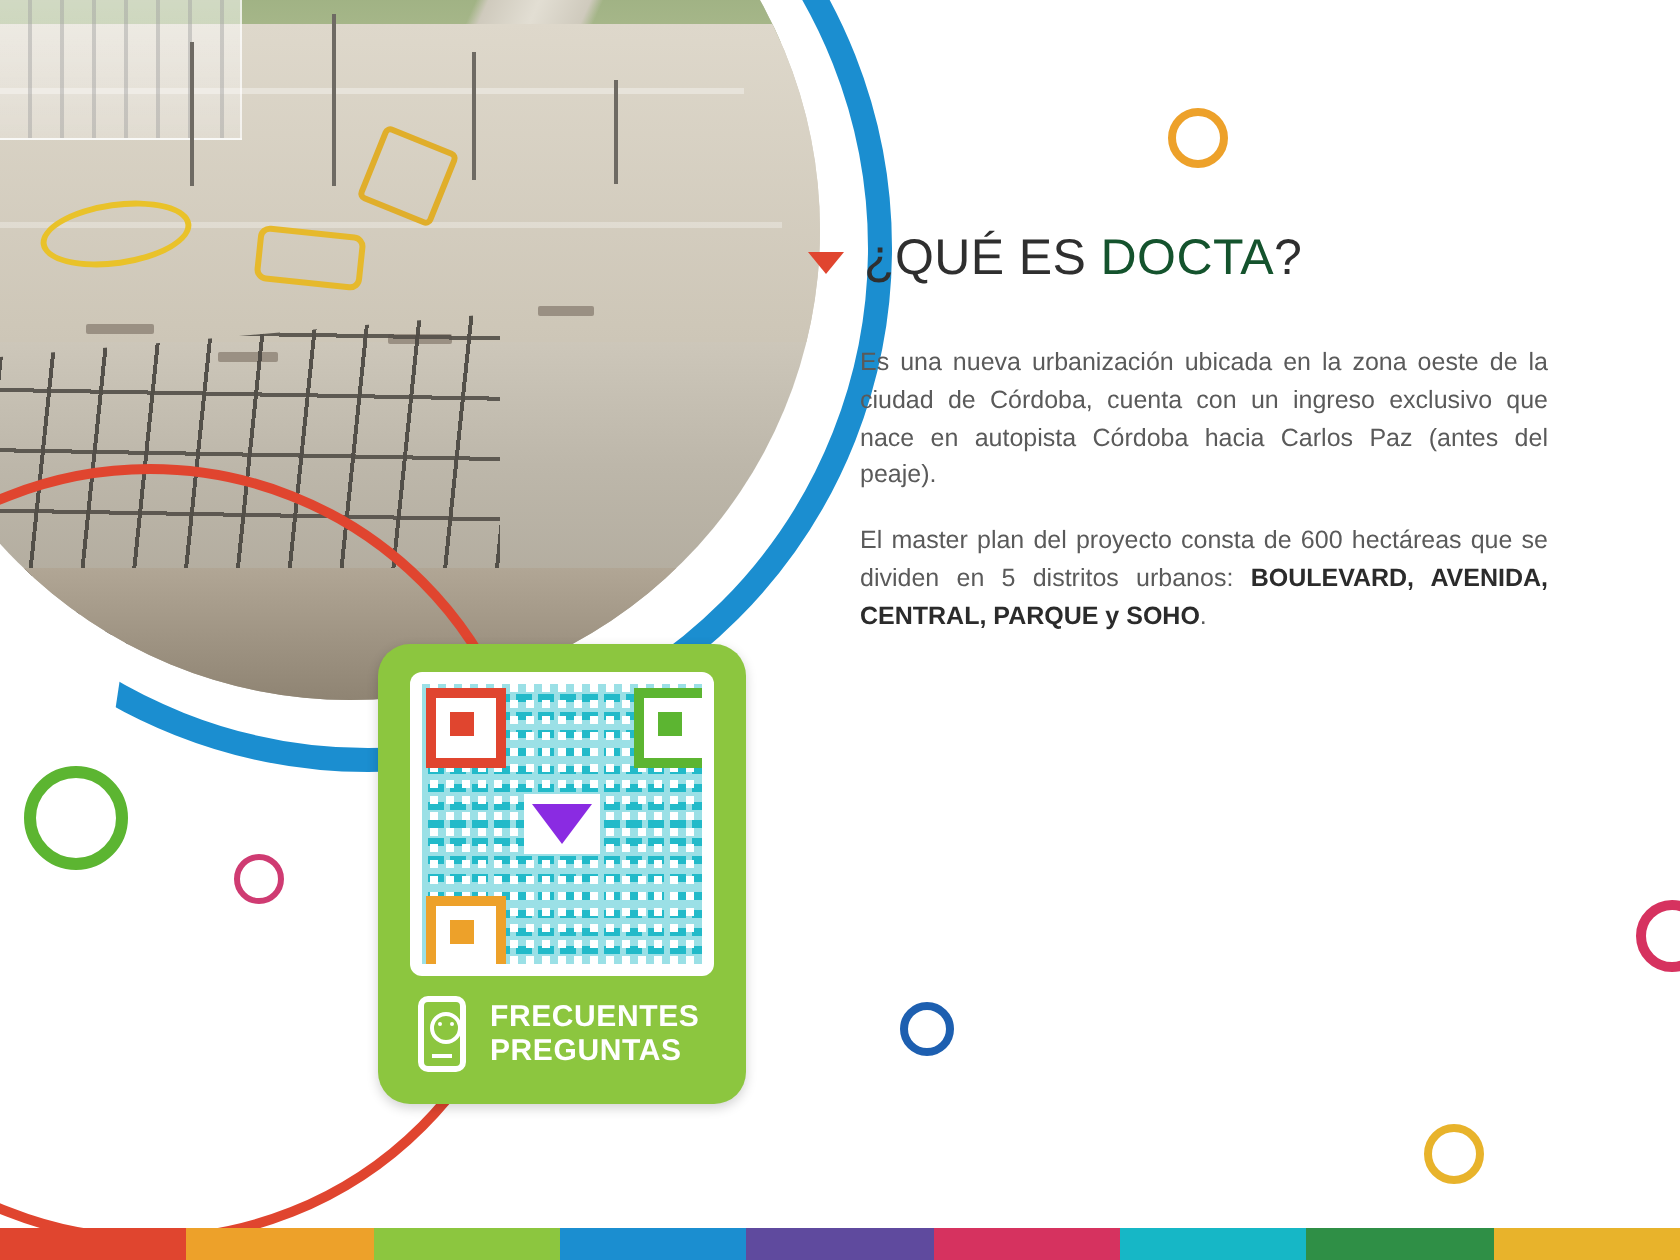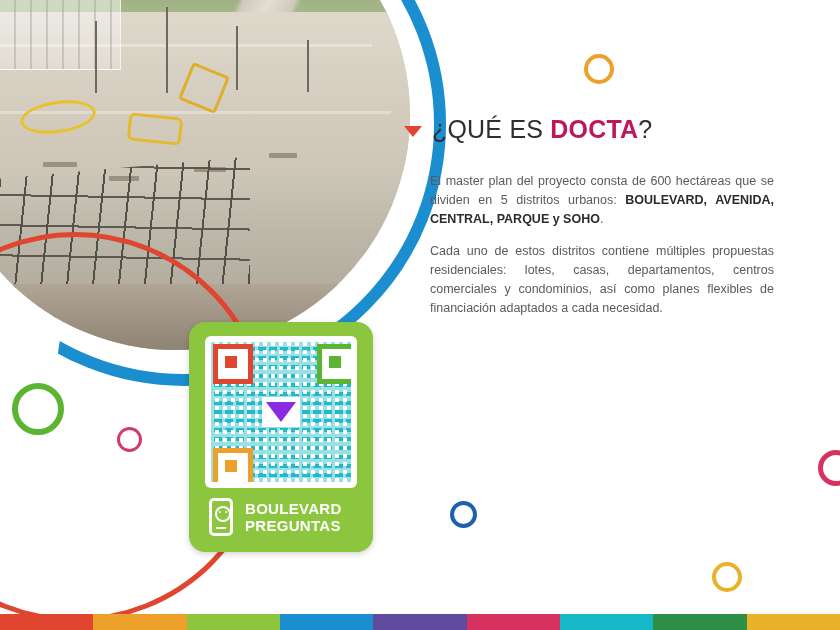--- a/index.html
+++ b/index.html
@@ -140,21 +140,21 @@
 
   
   .content{position:absolute;left:404px;top:0;width:436px;height:630px;}
   .heading-row{position:absolute;left:0;top:115px;display:flex;align-items:center;}
   .caret{width:0;height:0;border-left:9px solid transparent;border-right:9px solid transparent;
     border-top:11px solid #e0452f;margin-right:10px;margin-top:4px;}
   .heading{
     font-size:25px;color:#2f2f2f;letter-spacing:.2px;
     font-family:"Liberation Sans", sans-serif;
   }
-  .heading b{font-weight:bold;color:#be185d;}
+  .heading b{font-weight:normal;color:#14532d;}
   .body{position:absolute;left:26px;top:172px;width:344px;color:#5a5a5a;font-size:12.5px;line-height:1.5;text-align:justify;}
   .body p{margin:0 0 14px 0;}
   .body b{color:#2b2b2b;}
 
   
   .bottom-bar{position:absolute;left:0;bottom:0;width:840px;height:16px;display:flex;}
   .bottom-bar span{flex:1;height:100%;display:block;}
 </style>
 </head>
 <body>
@@ -216,35 +216,35 @@
         <div class="qr-center">
             <span class="tri"></span>
           </div>
       </div>
     </div>
     <div class="phone-icon">
       <span class="face"></span>
       <span class="bar"></span>
     </div>
     <div class="faq-text">
-      <div>BOULEVARD</div>
+      <div>FRECUENTES</div>
       <div>PREGUNTAS</div>
     </div>
   </div>
 
   <div class="content">
 
     <div class="heading-row">
       <span class="caret"></span>
       <span class="heading"><span>¿QUÉ ES </span><b>DOCTA</b><span>?</span></span>
     </div>
 
     <div class="body">
+      <p>Es una nueva urbanización ubicada en la zona oeste de la ciudad de Córdoba, cuenta con un ingreso exclusivo que nace en autopista Córdoba hacia Carlos Paz (antes del peaje).</p>
       <p><span>El master plan del proyecto consta de 600 hectáreas que se dividen en 5 distritos urbanos: </span><b>BOULEVARD, AVENIDA, CENTRAL, PARQUE y SOHO</b><span>.</span></p>
-      <p>Cada uno de estos distritos contiene múltiples propuestas residenciales: lotes, casas, departamentos, centros comerciales y condominios, así como planes flexibles de financiación adaptados a cada necesidad.</p>
     </div>
   </div>
 
   <div class="bottom-bar">
       <span style="background: rgb(224, 69, 47);"></span>
       <span style="background: rgb(237, 161, 42);"></span>
       <span style="background: rgb(140, 198, 63);"></span>
       <span style="background: rgb(27, 142, 208);"></span>
       <span style="background: rgb(95, 74, 158);"></span>
       <span style="background: rgb(214, 50, 95);"></span>

